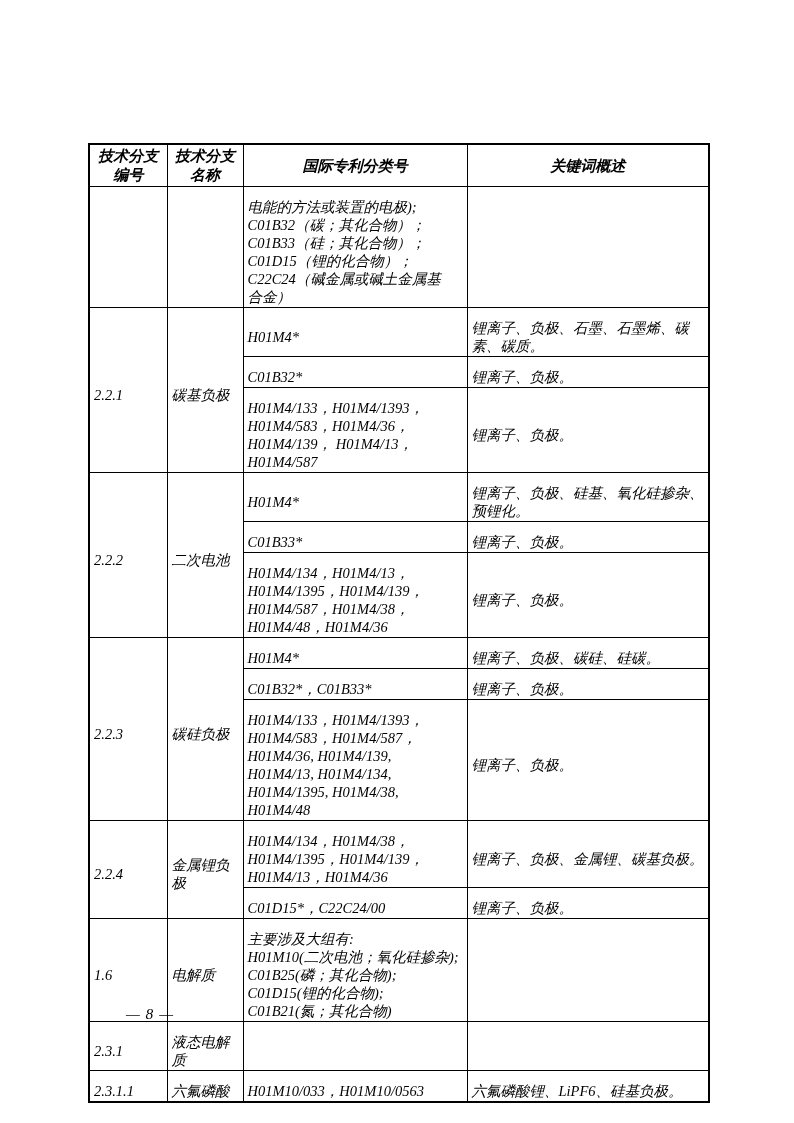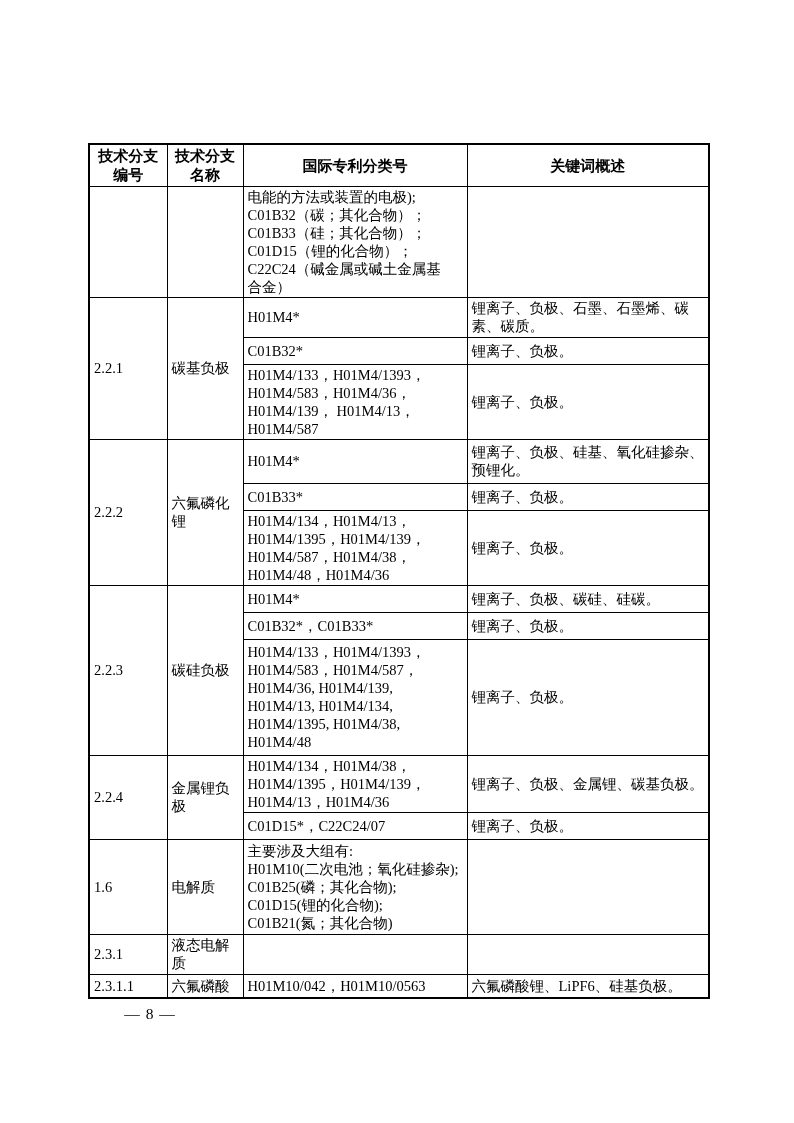--- a/index.html
+++ b/index.html
@@ -2,38 +2,38 @@
 <html><head>
 <meta charset="utf-8">
 <style>
   * { margin:0; padding:0; box-sizing:border-box; }
   html,body { background:#ffffff; }
   body {
     width:794px; height:1123px; position:relative;
     font-family:"Liberation Serif","DejaVu Serif",serif;
     color:#000;
   }
-  .page { position:absolute; inset:0; background:#fff; }
+  .page { position:absolute; inset:0; background:#fff;font-style:italic; }
 
   table.cls {
     position:absolute; left:88px; top:143px; width:620px;
     border-collapse:collapse; table-layout:fixed;
     border:2px solid #000;
   }
   table.cls col.c1 { width:78px; }
   table.cls col.c2 { width:76px; }
   table.cls col.c3 { width:224px; }
   table.cls col.c4 { width:242px; }
 
   table.cls th, table.cls td {
     border:1px solid #000;
     vertical-align:middle;
     font-size:14.5px;
     line-height:18px;
-    padding:1px 2px 1px 4px;
+    padding:11px 2px 1px 4px;
     white-space:pre-line;
     overflow:hidden;
   }
   table.cls th {
     font-family:"Liberation Sans","DejaVu Sans",sans-serif;
     font-weight:bold;
     text-align:center;
     font-size:15px;
     line-height:19px;
     padding:1px 2px;
@@ -96,21 +96,21 @@
       <tr style="height:73px">
         <td>H01M4/133，H01M4/1393，
 H01M4/583，H01M4/36，
 H01M4/139， H01M4/13，
 H01M4/587</td>
         <td>锂离子、负极。</td>
       </tr>
 
       <tr style="height:44px">
         <td rowspan="3">2.2.2</td>
-        <td rowspan="3">六氟磷化锂</td>
+        <td rowspan="3">二次电池</td>
         <td>H01M4*</td>
         <td>锂离子、负极、硅基、氧化硅掺杂、
 预锂化。</td>
       </tr>
       <tr style="height:27px">
         <td>C01B33*</td>
         <td>锂离子、负极。</td>
       </tr>
       <tr style="height:70px">
         <td>H01M4/134，H01M4/13，
@@ -142,21 +142,21 @@
 
       <tr style="height:57px">
         <td rowspan="2">2.2.4</td>
         <td rowspan="2">金属锂负极</td>
         <td>H01M4/134，H01M4/38，
 H01M4/1395，H01M4/139，
 H01M4/13，H01M4/36</td>
         <td>锂离子、负极、金属锂、碳基负极。</td>
       </tr>
       <tr style="height:27px">
-        <td>C01D15*，C22C24/07</td>
+        <td>C01D15*，C22C24/00</td>
         <td>锂离子、负极。</td>
       </tr>
 
       <tr style="height:95px">
         <td>1.6</td>
         <td>电解质</td>
         <td>主要涉及大组有:
 H01M10(二次电池；氧化硅掺杂);
 C01B25(磷；其化合物);
 C01D15(锂的化合物);
@@ -167,20 +167,20 @@
       <tr style="height:40px">
         <td>2.3.1</td>
         <td>液态电解质</td>
         <td></td>
         <td></td>
       </tr>
 
       <tr style="height:24px">
         <td>2.3.1.1</td>
         <td>六氟磷酸</td>
-        <td>H01M10/042，H01M10/0563</td>
+        <td>H01M10/033，H01M10/0563</td>
         <td>六氟磷酸锂、LiPF6、硅基负极。</td>
       </tr>
     </tbody>
   </table>
 
   <div class="page-number">— 8 —</div>
 </div>
 
 </body></html>

